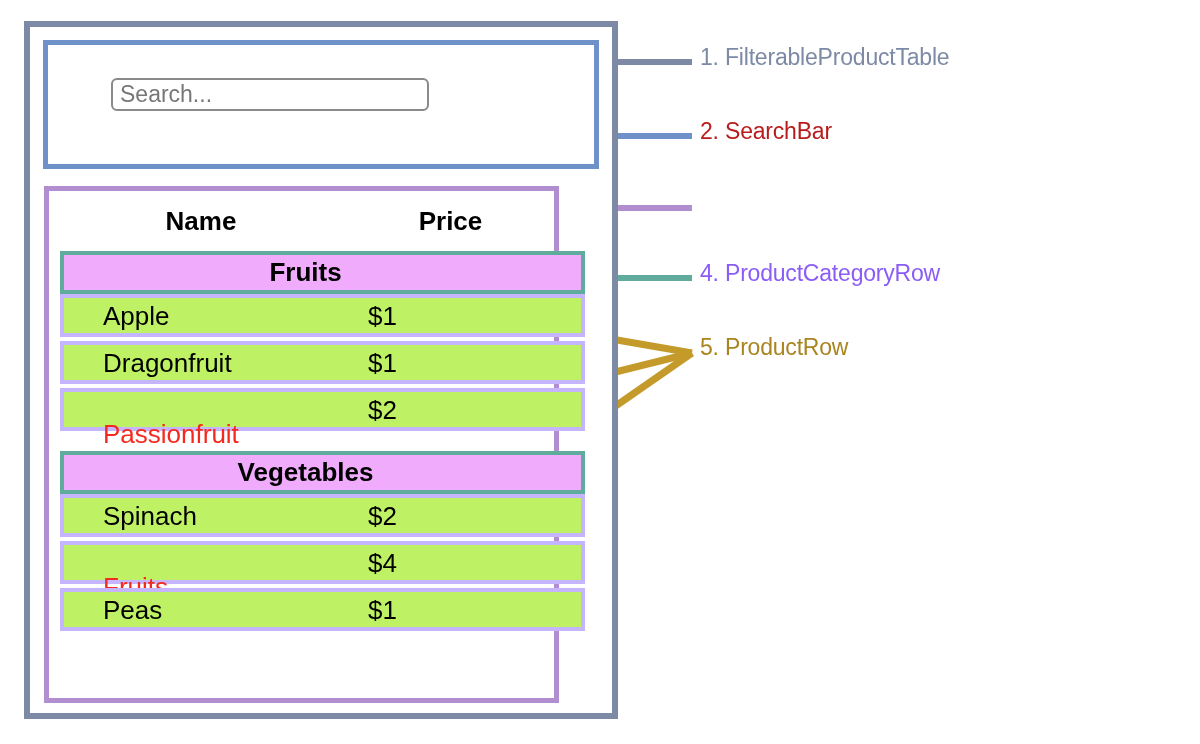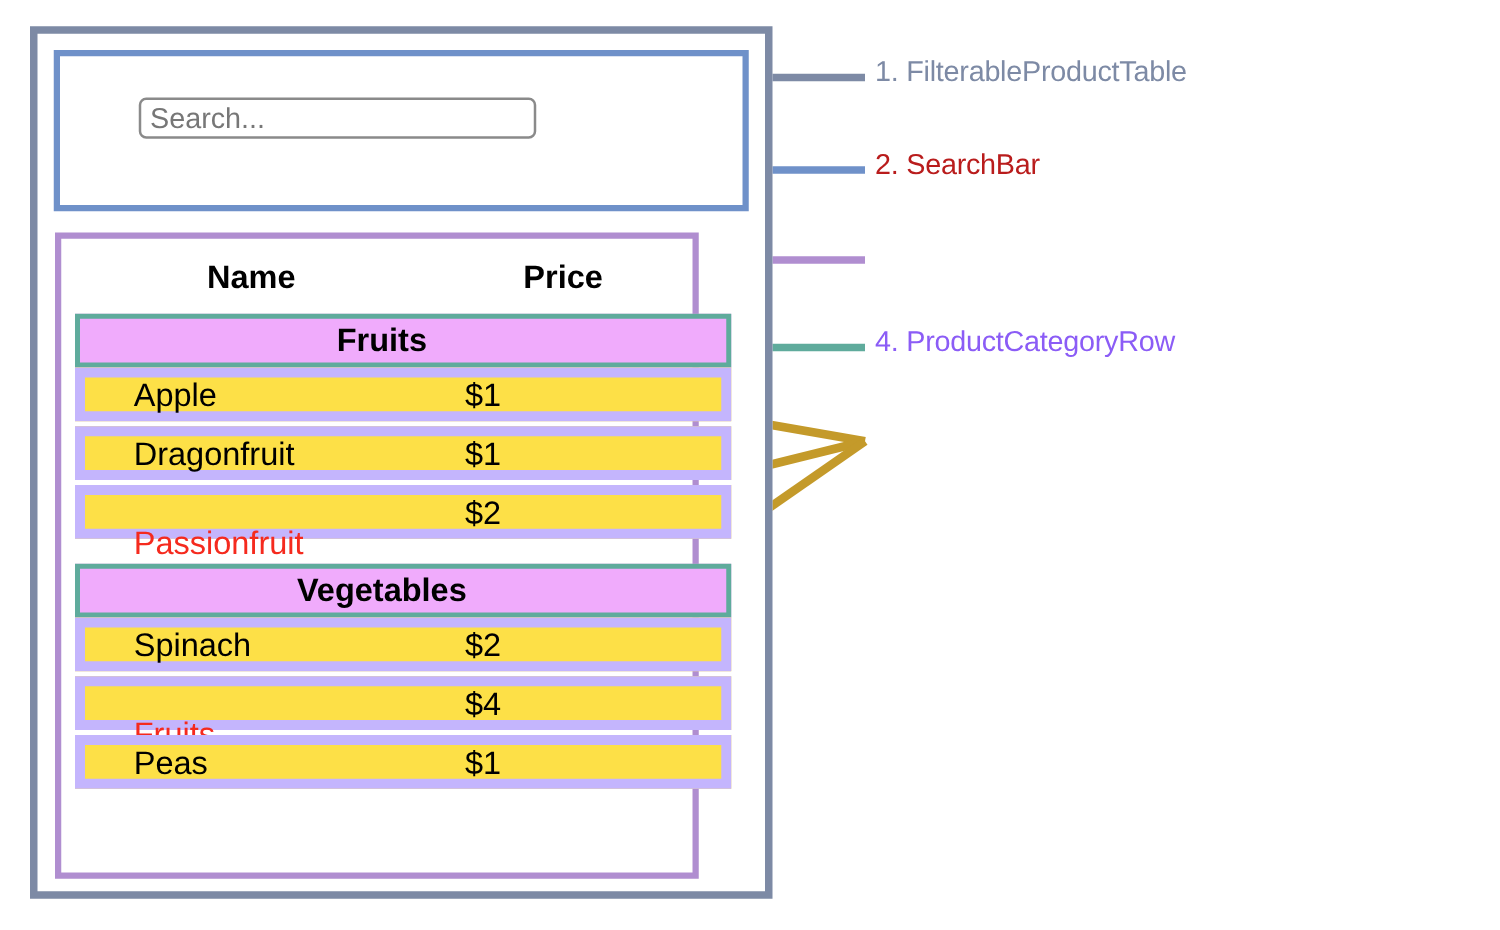--- a/index.html
+++ b/index.html
@@ -159,23 +159,23 @@
     font-weight: bold;
     font-size: 26px;
     color: #000000;
     position: relative;
     left: -17px;
   }
 
   
   .product-row {
     height: 43px;
-    border: 8px solid #c4b5fd;
-    box-sizing: border-box;
-    background: #fde047;
+    border: 4px solid #c4b5fd;
+    box-sizing: border-box;
+    background: #bef264;
     display: flex;
     align-items: center;
     margin-bottom: 4px;
     position: relative;
   }
   .product-row .pr-name {
     position: absolute;
     left: 39px;
     font-size: 26px;
     color: #000000;
@@ -292,14 +292,18 @@
     <span>2.</span>
     <span>SearchBar</span>
   </div>
 
 
   <div class="legend-label" style="left:700px; top:260px; color:#8b5cf6;">
     <span>4.</span>
     <span>ProductCategoryRow</span>
   </div>
 
+  <div class="legend-label" style="left:700px; top:334px; color:#a9841f;">
+    <span>5.</span>
+    <span>ProductRow</span>
+  </div>
 
 </div>
 
 </body></html>

